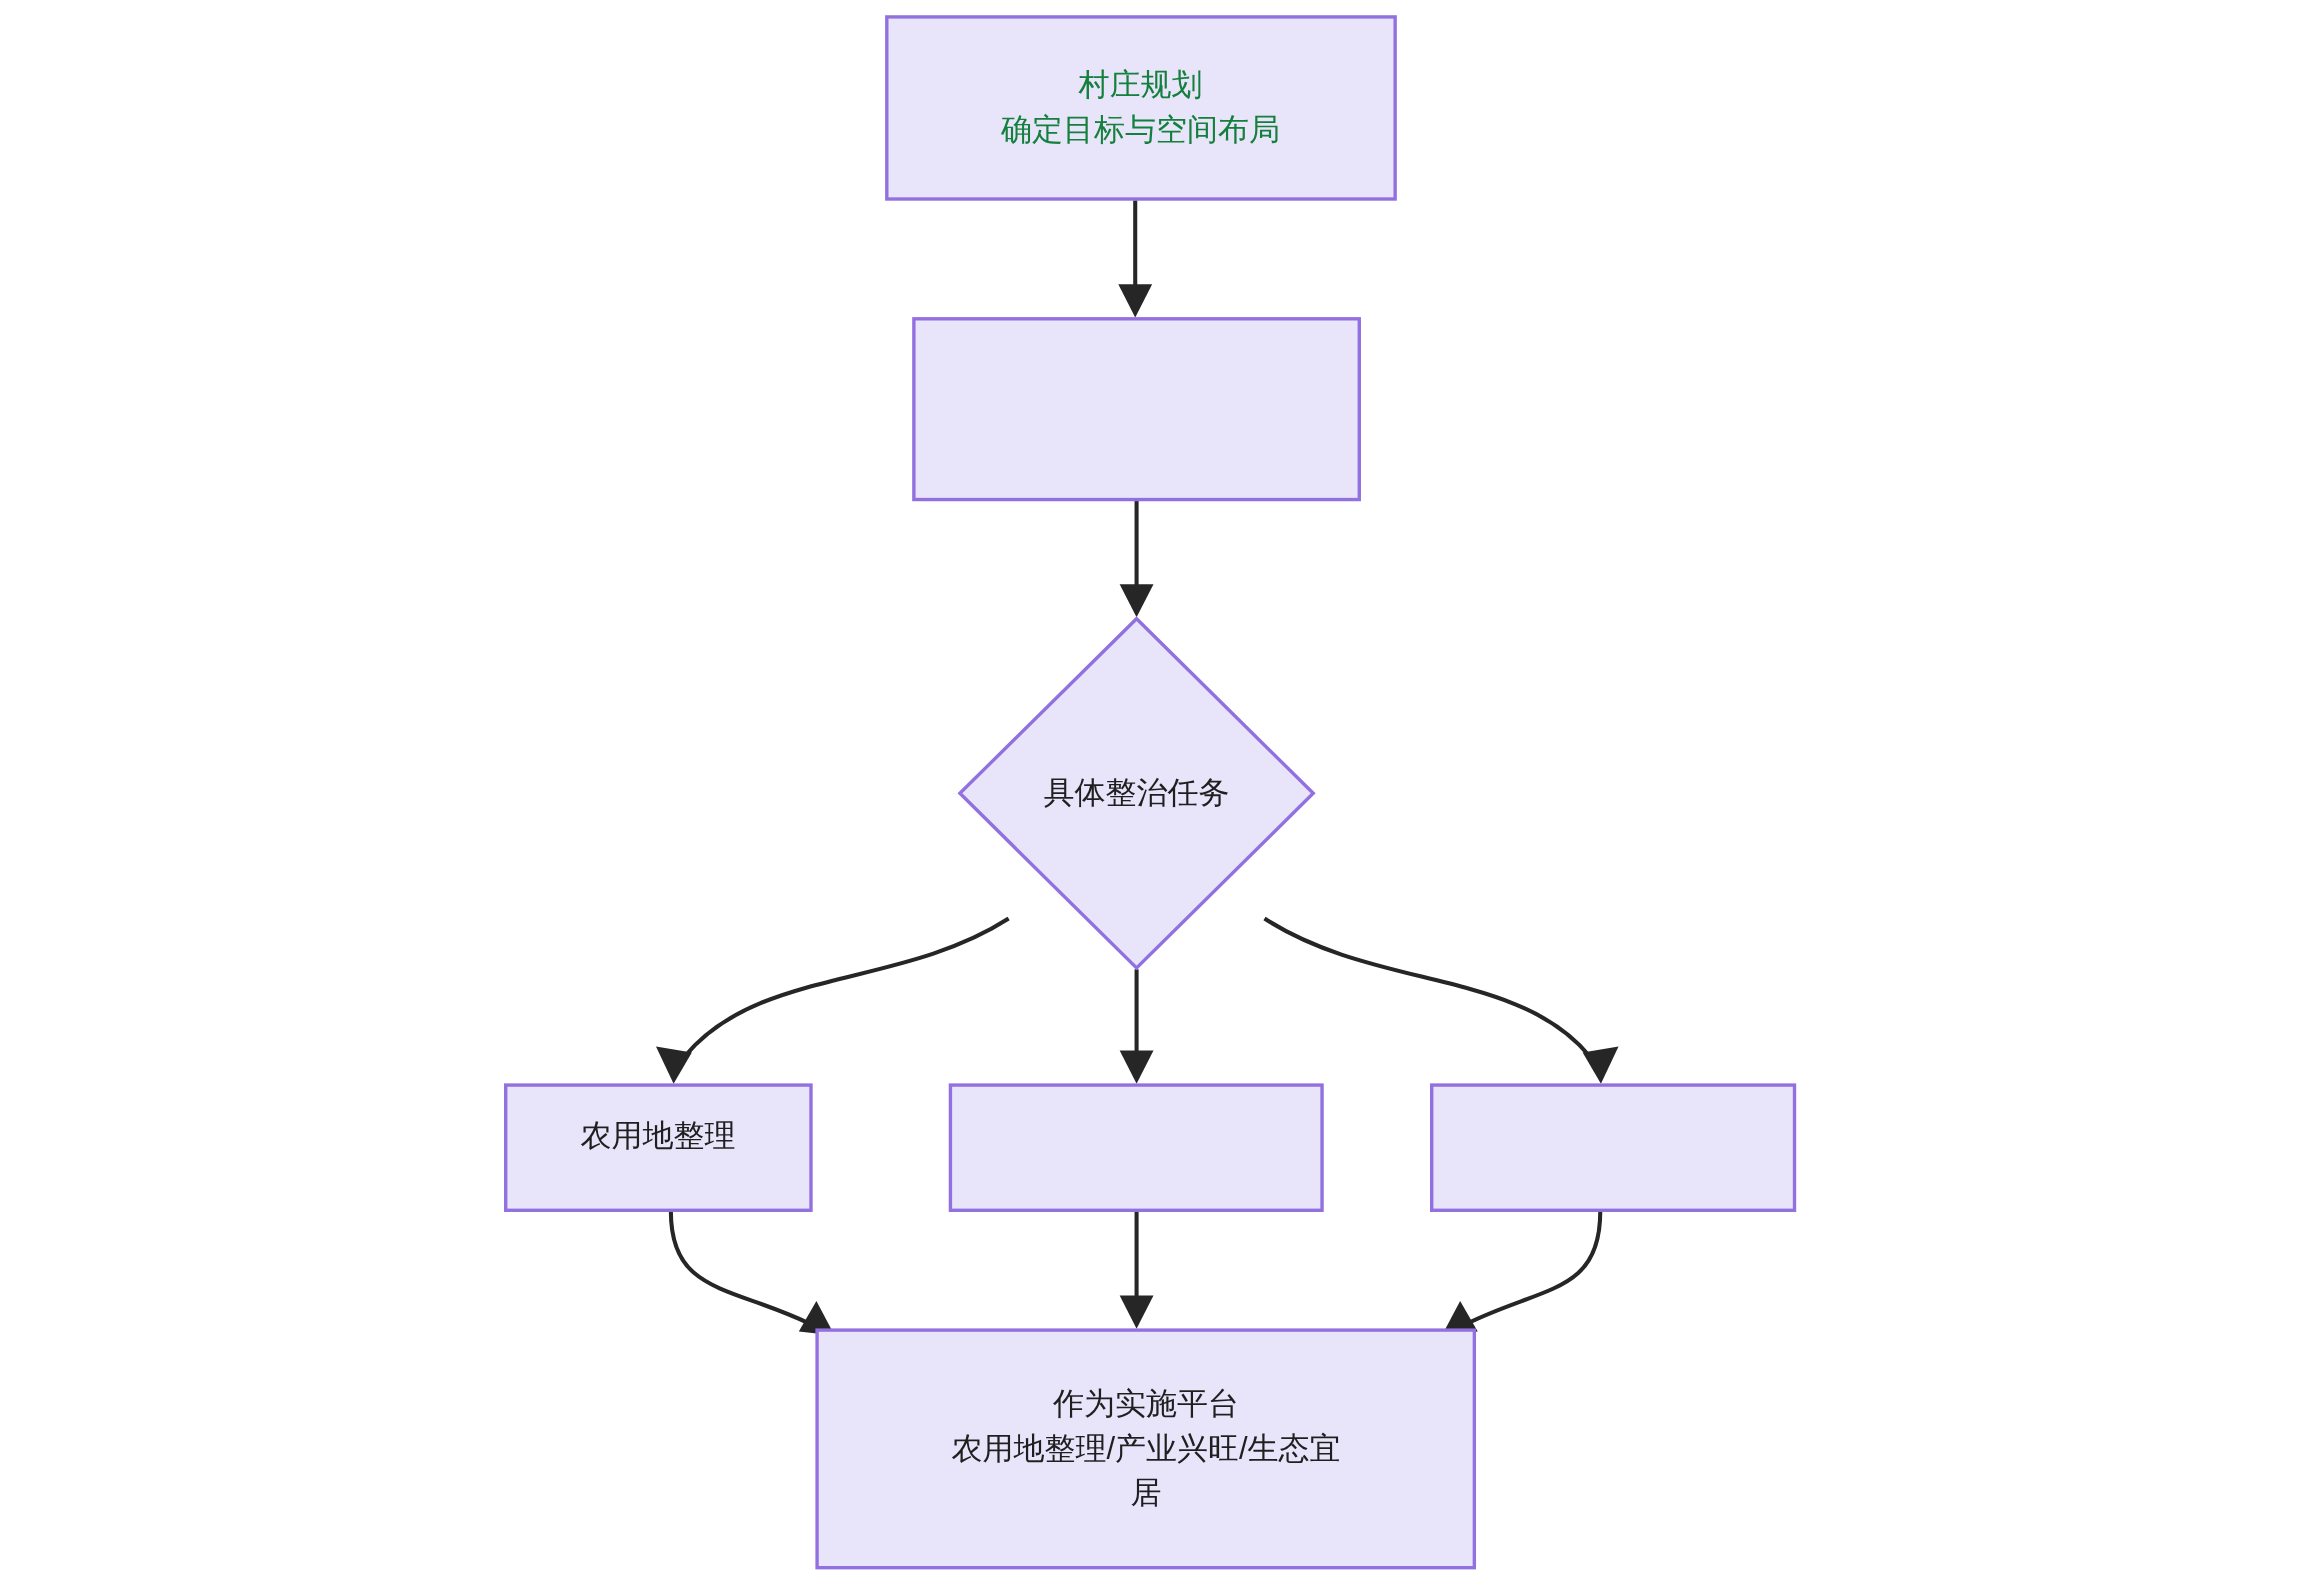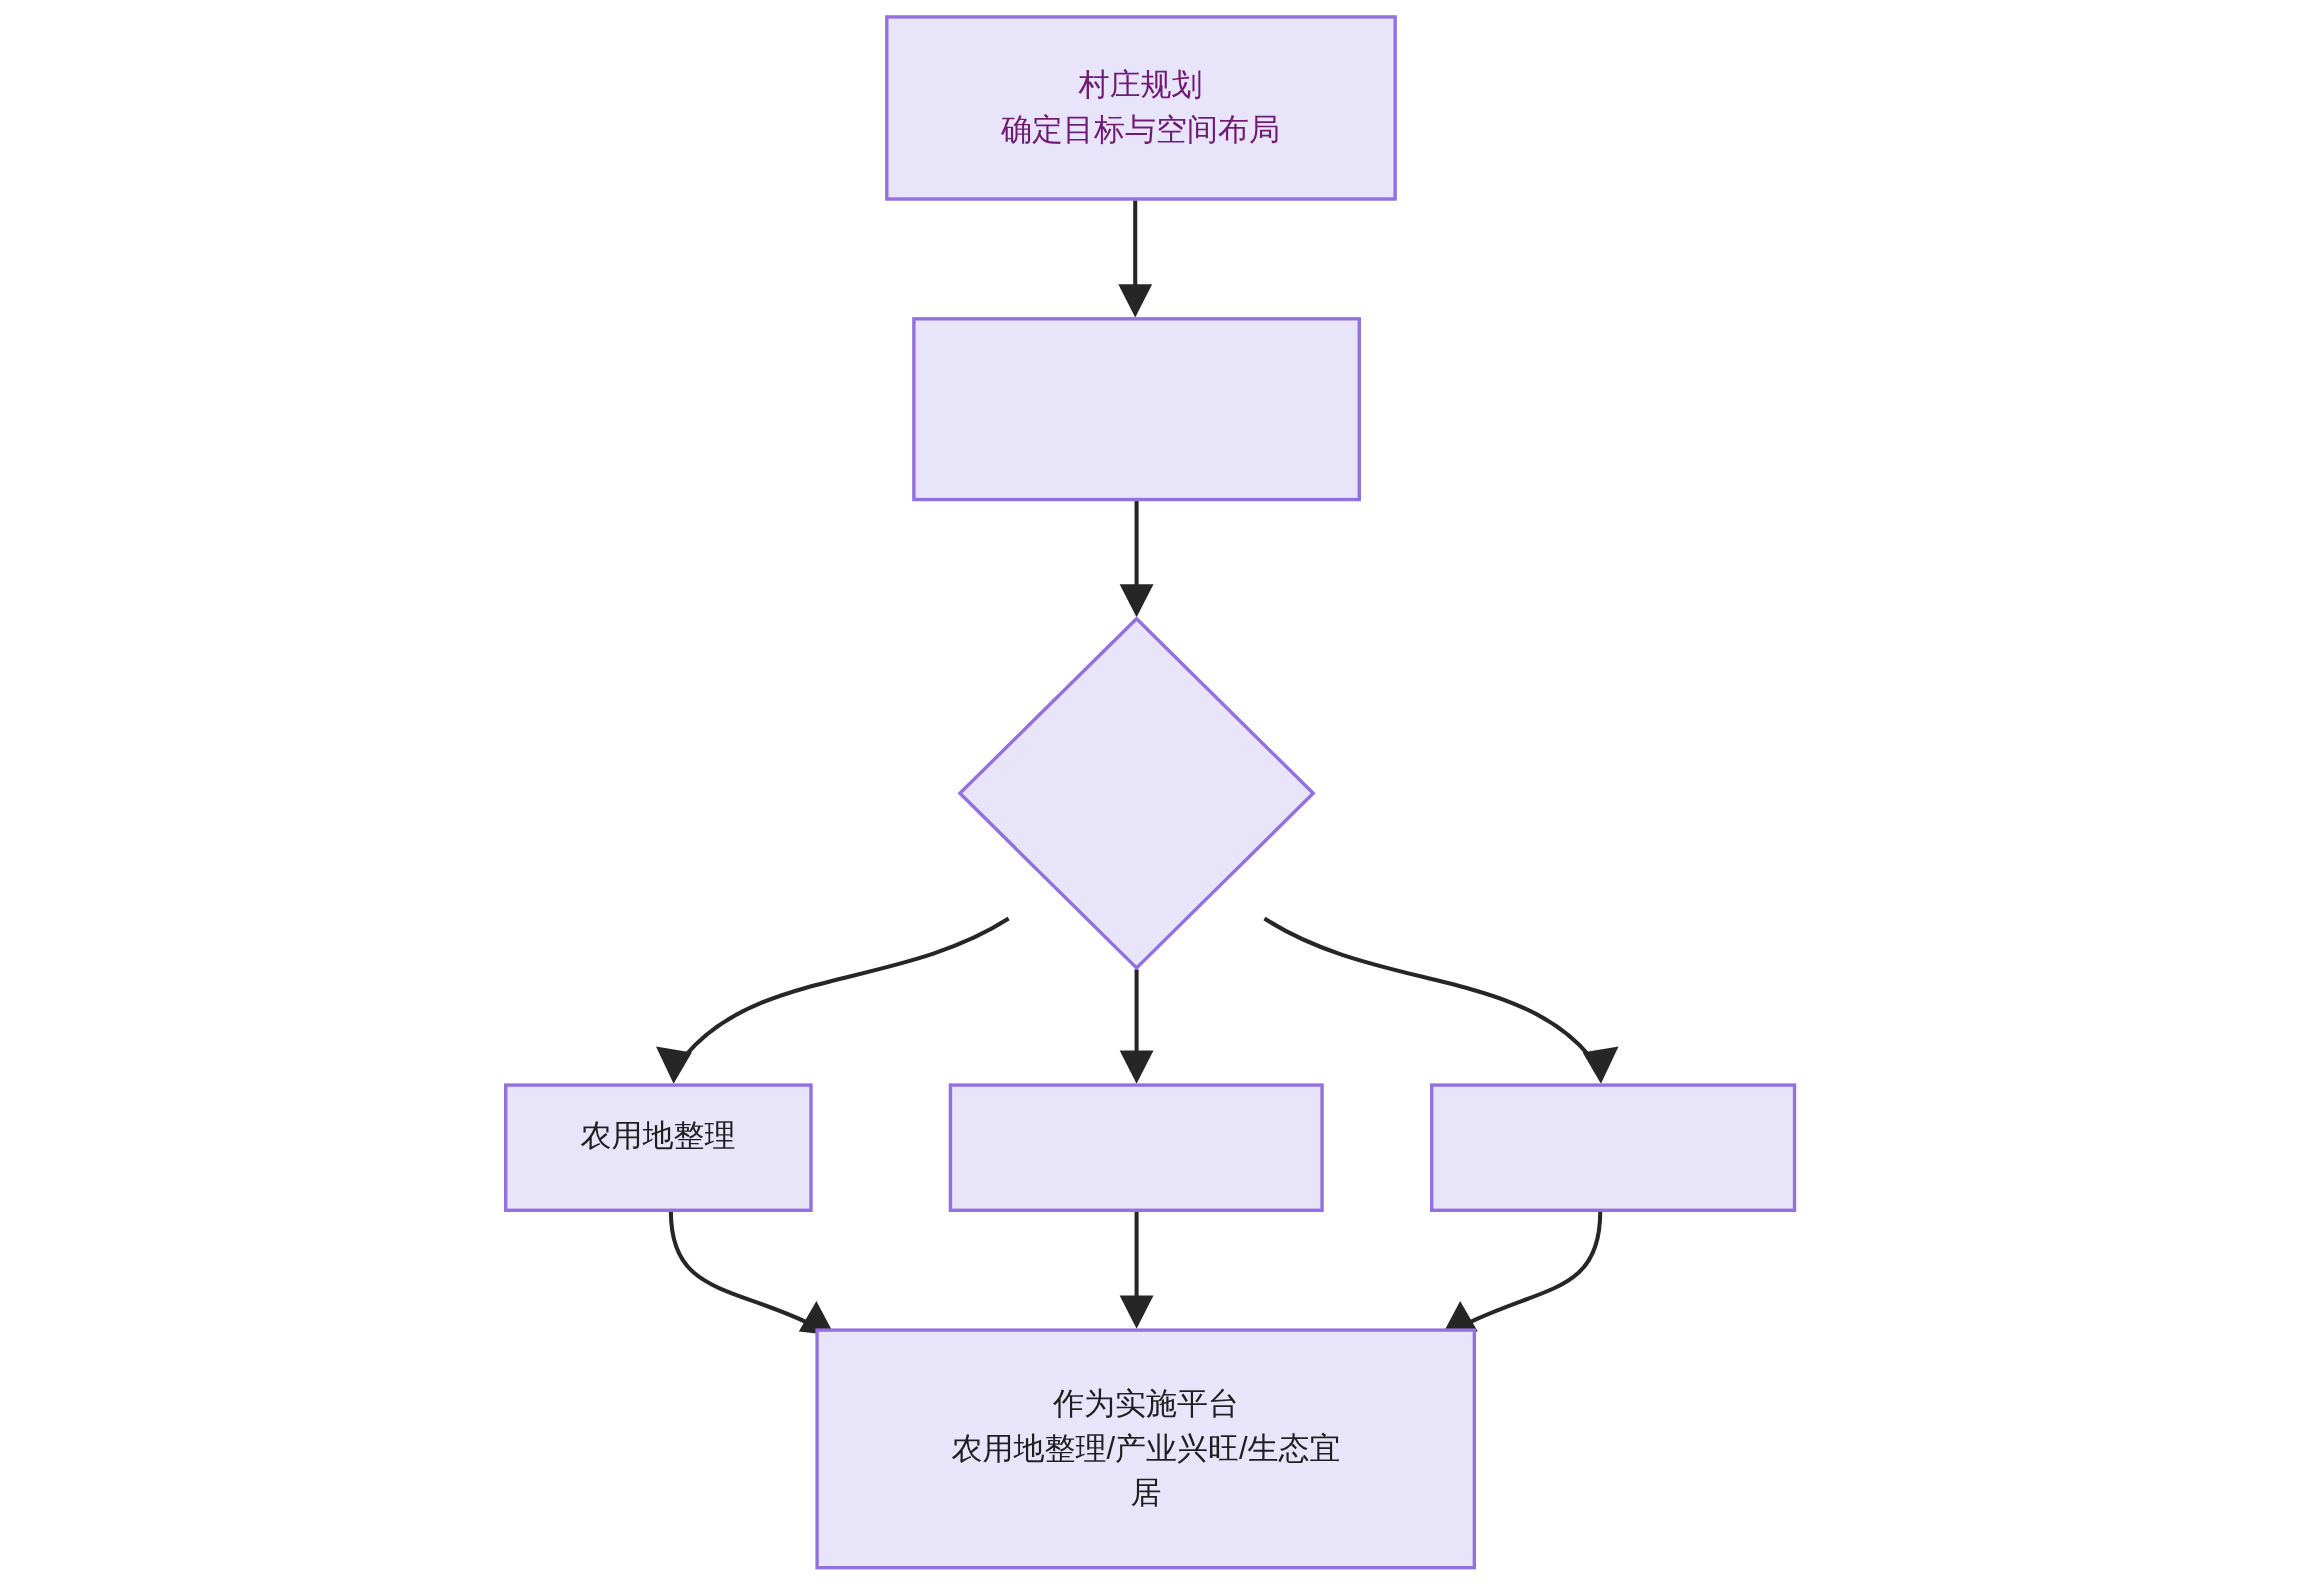--- a/index.html
+++ b/index.html
@@ -107,26 +107,29 @@
 
     <rect class="node-shape" x="747" y="1603" width="451" height="185" fill="#e8e5fb" stroke="#9370e0"></rect>
 
     <rect class="node-shape" x="1404" y="1603" width="549" height="185" fill="#e8e5fb" stroke="#9370e0"></rect>
 
     <rect class="node-shape" x="2115" y="1603" width="536" height="185" fill="#e8e5fb" stroke="#9370e0"></rect>
 
     <rect class="node-shape" x="1207" y="1965" width="971" height="351" fill="#e8e5fb" stroke="#9370e0"></rect>
   </svg>
 
-  <div class="node-label" style="left: 885px; top: 15.6px; width: 511px; height: 185px; color: #701a75; align-items: center;">
+  <div class="node-label" style="left: 885px; top: 15.6px; width: 511px; height: 185px; color: #15803d; align-items: center;">
     <span>村庄规划</span>
     <span>确定目标与空间布局</span>
   </div>
 
 
+  <div class="node-label" style="left: 960px; top: 617px; width: 353px; height: 352px; color: rgb(31, 31, 31);">
+    <span>具体整治任务</span>
+  </div>
 
   <div class="node-label" style="left: 504px; top: 1084px; width: 308px; height: 105px; color: rgb(31, 31, 31);">
     <span>农用地整理</span>
   </div>
 
 
 
   <div class="node-label" style="left: 816px; top: 1329px; width: 660px; height: 240px; color: rgb(31, 31, 31);">
     <span>作为实施平台</span>
     <span>农用地整理/产业兴旺/生态宜</span>

